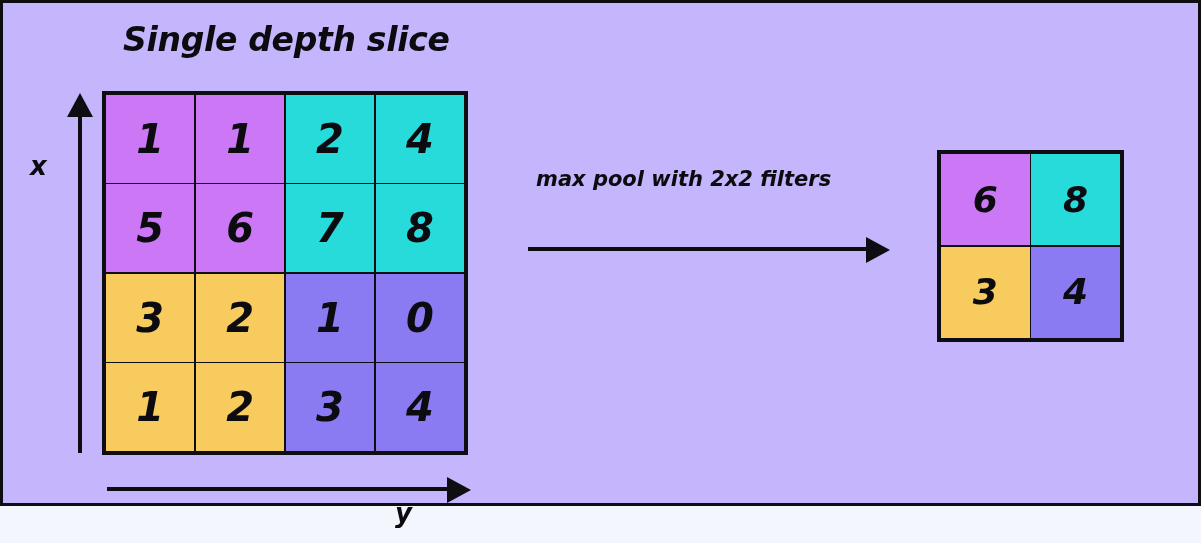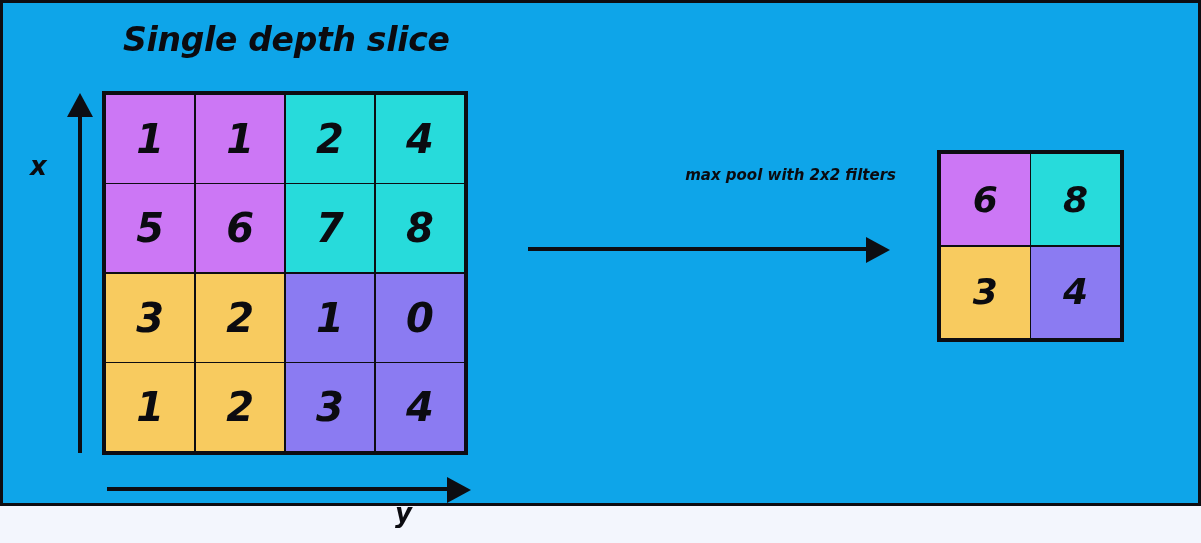--- a/index.html
+++ b/index.html
@@ -10,21 +10,21 @@
     width: 1201px;
     height: 543px;
     background: #f3f6fd;
     font-family: "DejaVu Sans", sans-serif;
     overflow: hidden;
   }
   #page {
     position: relative;
     width: 1201px;
     height: 506px;
-    background: #0ea5e9;
+    background: #c4b5fd;
     box-sizing: border-box;
     border: 3px solid #0d0d12;
   }
 
   
   .title {
     position: absolute;
     left: 120px;
     top: 17px;
     font-size: 33px;
@@ -149,26 +149,25 @@
     font-style: italic;
     color: #0b0b10;
   }
 
   
   .caption {
     position: absolute;
     left: 533px;
     top: 163px;
     width: 360px;
-    font-size: 15px;
+    font-size: 21px;
     font-weight: 700;
     font-style: italic;
     color: #0b0b10;
     line-height: 1.33;
-    text-align: right;
   }
   .arrow-transform {
     position: absolute;
     left: 525px;
     top: 234px;
     width: 362px;
     height: 26px;
   }
   .arrow-transform .shaft {
     position: absolute;

